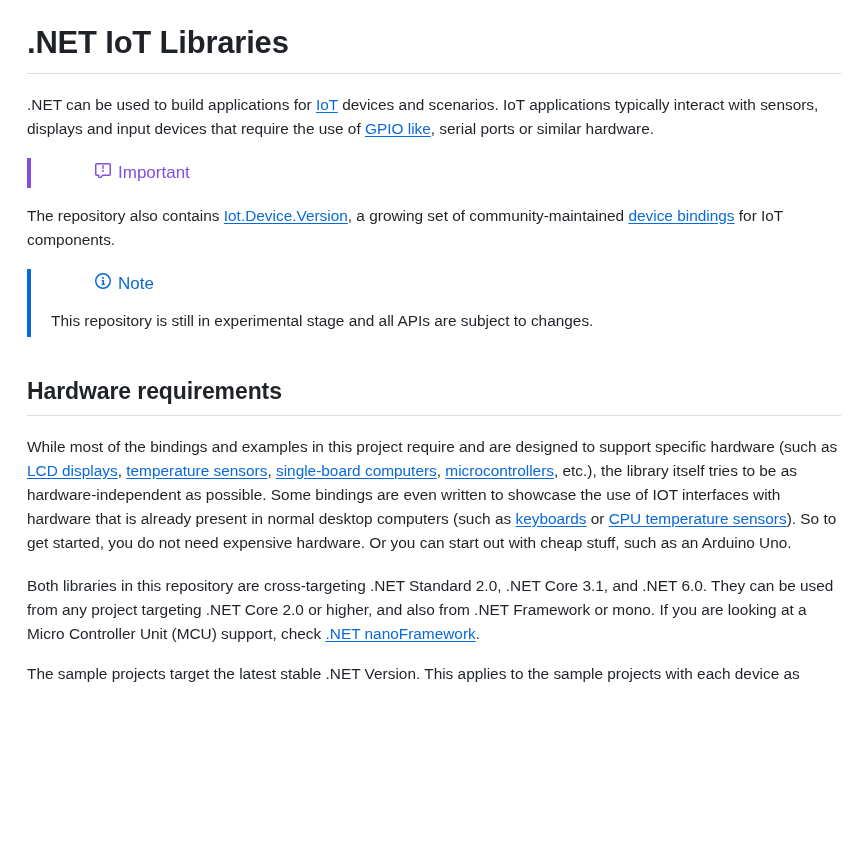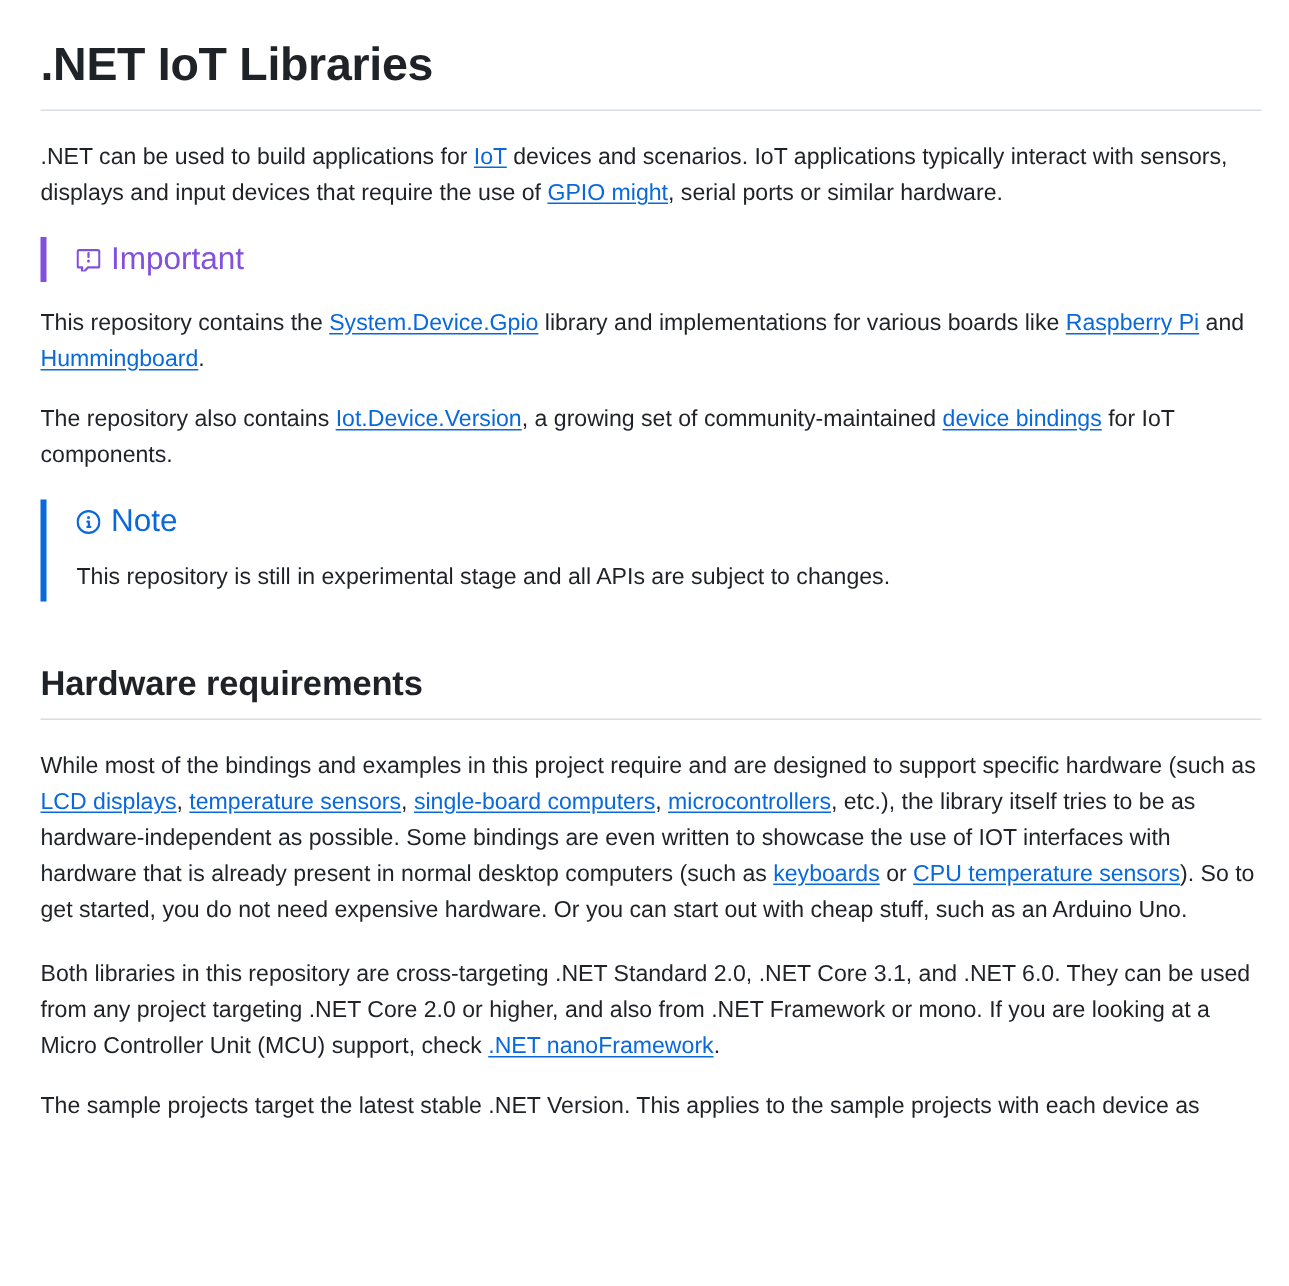--- a/index.html
+++ b/index.html
@@ -58,27 +58,27 @@
   .callout {
     margin-top: 17px;
     padding: 0 0 4px 20px;
     border-left: 4px solid #8250df;
   }
   .callout.note {
     border-left-color: #0969da;
   }
   .callout-head {
     display: flex;
-    align-items: center;
     gap: 7px;
-    font-size: 21px;
+    font-size: 17px;
     line-height: 22px;
     font-weight: 500;
     color: #8250df;
     padding-top: 4px;
+    margin-left: 44px;
   }
   .callout.note .callout-head {
     color: #0969da;
   }
   .callout-icon {
     display: inline-flex;
     align-items: center;
     justify-content: center;
     width: 16px;
     height: 16px;
@@ -91,35 +91,34 @@
     color: #1f2328;
   }
 </style>
 </head>
 <body>
 
 <div class="page">
 
   <h1 class="doc-title">.NET IoT Libraries</h1>
 
-  <p class="para first-after-rule"><span>.NET can be used to build applications for </span><a class="link" href="#">IoT</a><span> devices and scenarios. IoT applications typically interact with sensors, displays and input devices that require the use of </span><a class="link" href="#">GPIO might</a><span>, serial ports or similar hardware.</span></p>
+  <p class="para first-after-rule"><span>.NET can be used to build applications for </span><a class="link" href="#">IoT</a><span> devices and scenarios. IoT applications typically interact with sensors, displays and input devices that require the use of </span><a class="link" href="#">GPIO like</a><span>, serial ports or similar hardware.</span></p>
 
   <div class="callout important">
     <div class="callout-head">
       <span class="callout-icon">
         <svg width="16" height="16" viewBox="0 0 16 16" aria-hidden="true">
           <path fill="currentColor" d="M1.75 1h12.5c.966 0 1.75.784 1.75 1.75v9.5A1.75 1.75 0 0 1 14.25 14H8.061l-2.574 2.573A1.458 1.458 0 0 1 3 15.543V14H1.75A1.75 1.75 0 0 1 0 12.25v-9.5C0 1.784.784 1 1.75 1ZM1.5 2.75v9.5c0 .138.112.25.25.25h2a.75.75 0 0 1 .75.75v2.19l2.72-2.72a.75.75 0 0 1 .53-.22h6.5a.25.25 0 0 0 .25-.25v-9.5a.25.25 0 0 0-.25-.25H1.75a.25.25 0 0 0-.25.25Z"></path>
           <path fill="currentColor" d="M9 9a1 1 0 1 1-2 0 1 1 0 0 1 2 0Zm-.25-5.25v2.5a.75.75 0 0 1-1.5 0v-2.5a.75.75 0 0 1 1.5 0Z"></path>
         </svg>
       </span>
       <span>Important</span>
     </div>
   </div>
 
-  <p class="para"><span>This repository contains the </span><a class="link" href="#">System.Device.Gpio</a><span> library and implementations for various boards like </span><a class="link" href="#">Raspberry Pi</a><span> and </span><a class="link" href="#">Hummingboard</a><span>.</span></p>
 
   <p class="para"><span>The repository also contains </span><a class="link" href="#">Iot.Device.Version</a><span>, a growing set of community-maintained </span><a class="link" href="#">device bindings</a><span> for IoT components.</span></p>
 
   <div class="callout note">
     <div class="callout-head">
       <span class="callout-icon">
         <svg width="16" height="16" viewBox="0 0 16 16" aria-hidden="true">
           <path fill="currentColor" d="M0 8a8 8 0 1 1 16 0A8 8 0 0 1 0 8Zm8-6.5a6.5 6.5 0 1 0 0 13 6.5 6.5 0 0 0 0-13ZM6.5 7.75A.75.75 0 0 1 7.25 7h1a.75.75 0 0 1 .75.75v2.75h.25a.75.75 0 0 1 0 1.5h-2a.75.75 0 0 1 0-1.5h.25v-2h-.25a.75.75 0 0 1-.75-.75ZM8 6a1 1 0 1 1 0-2 1 1 0 0 1 0 2Z"></path>
         </svg>
       </span>

